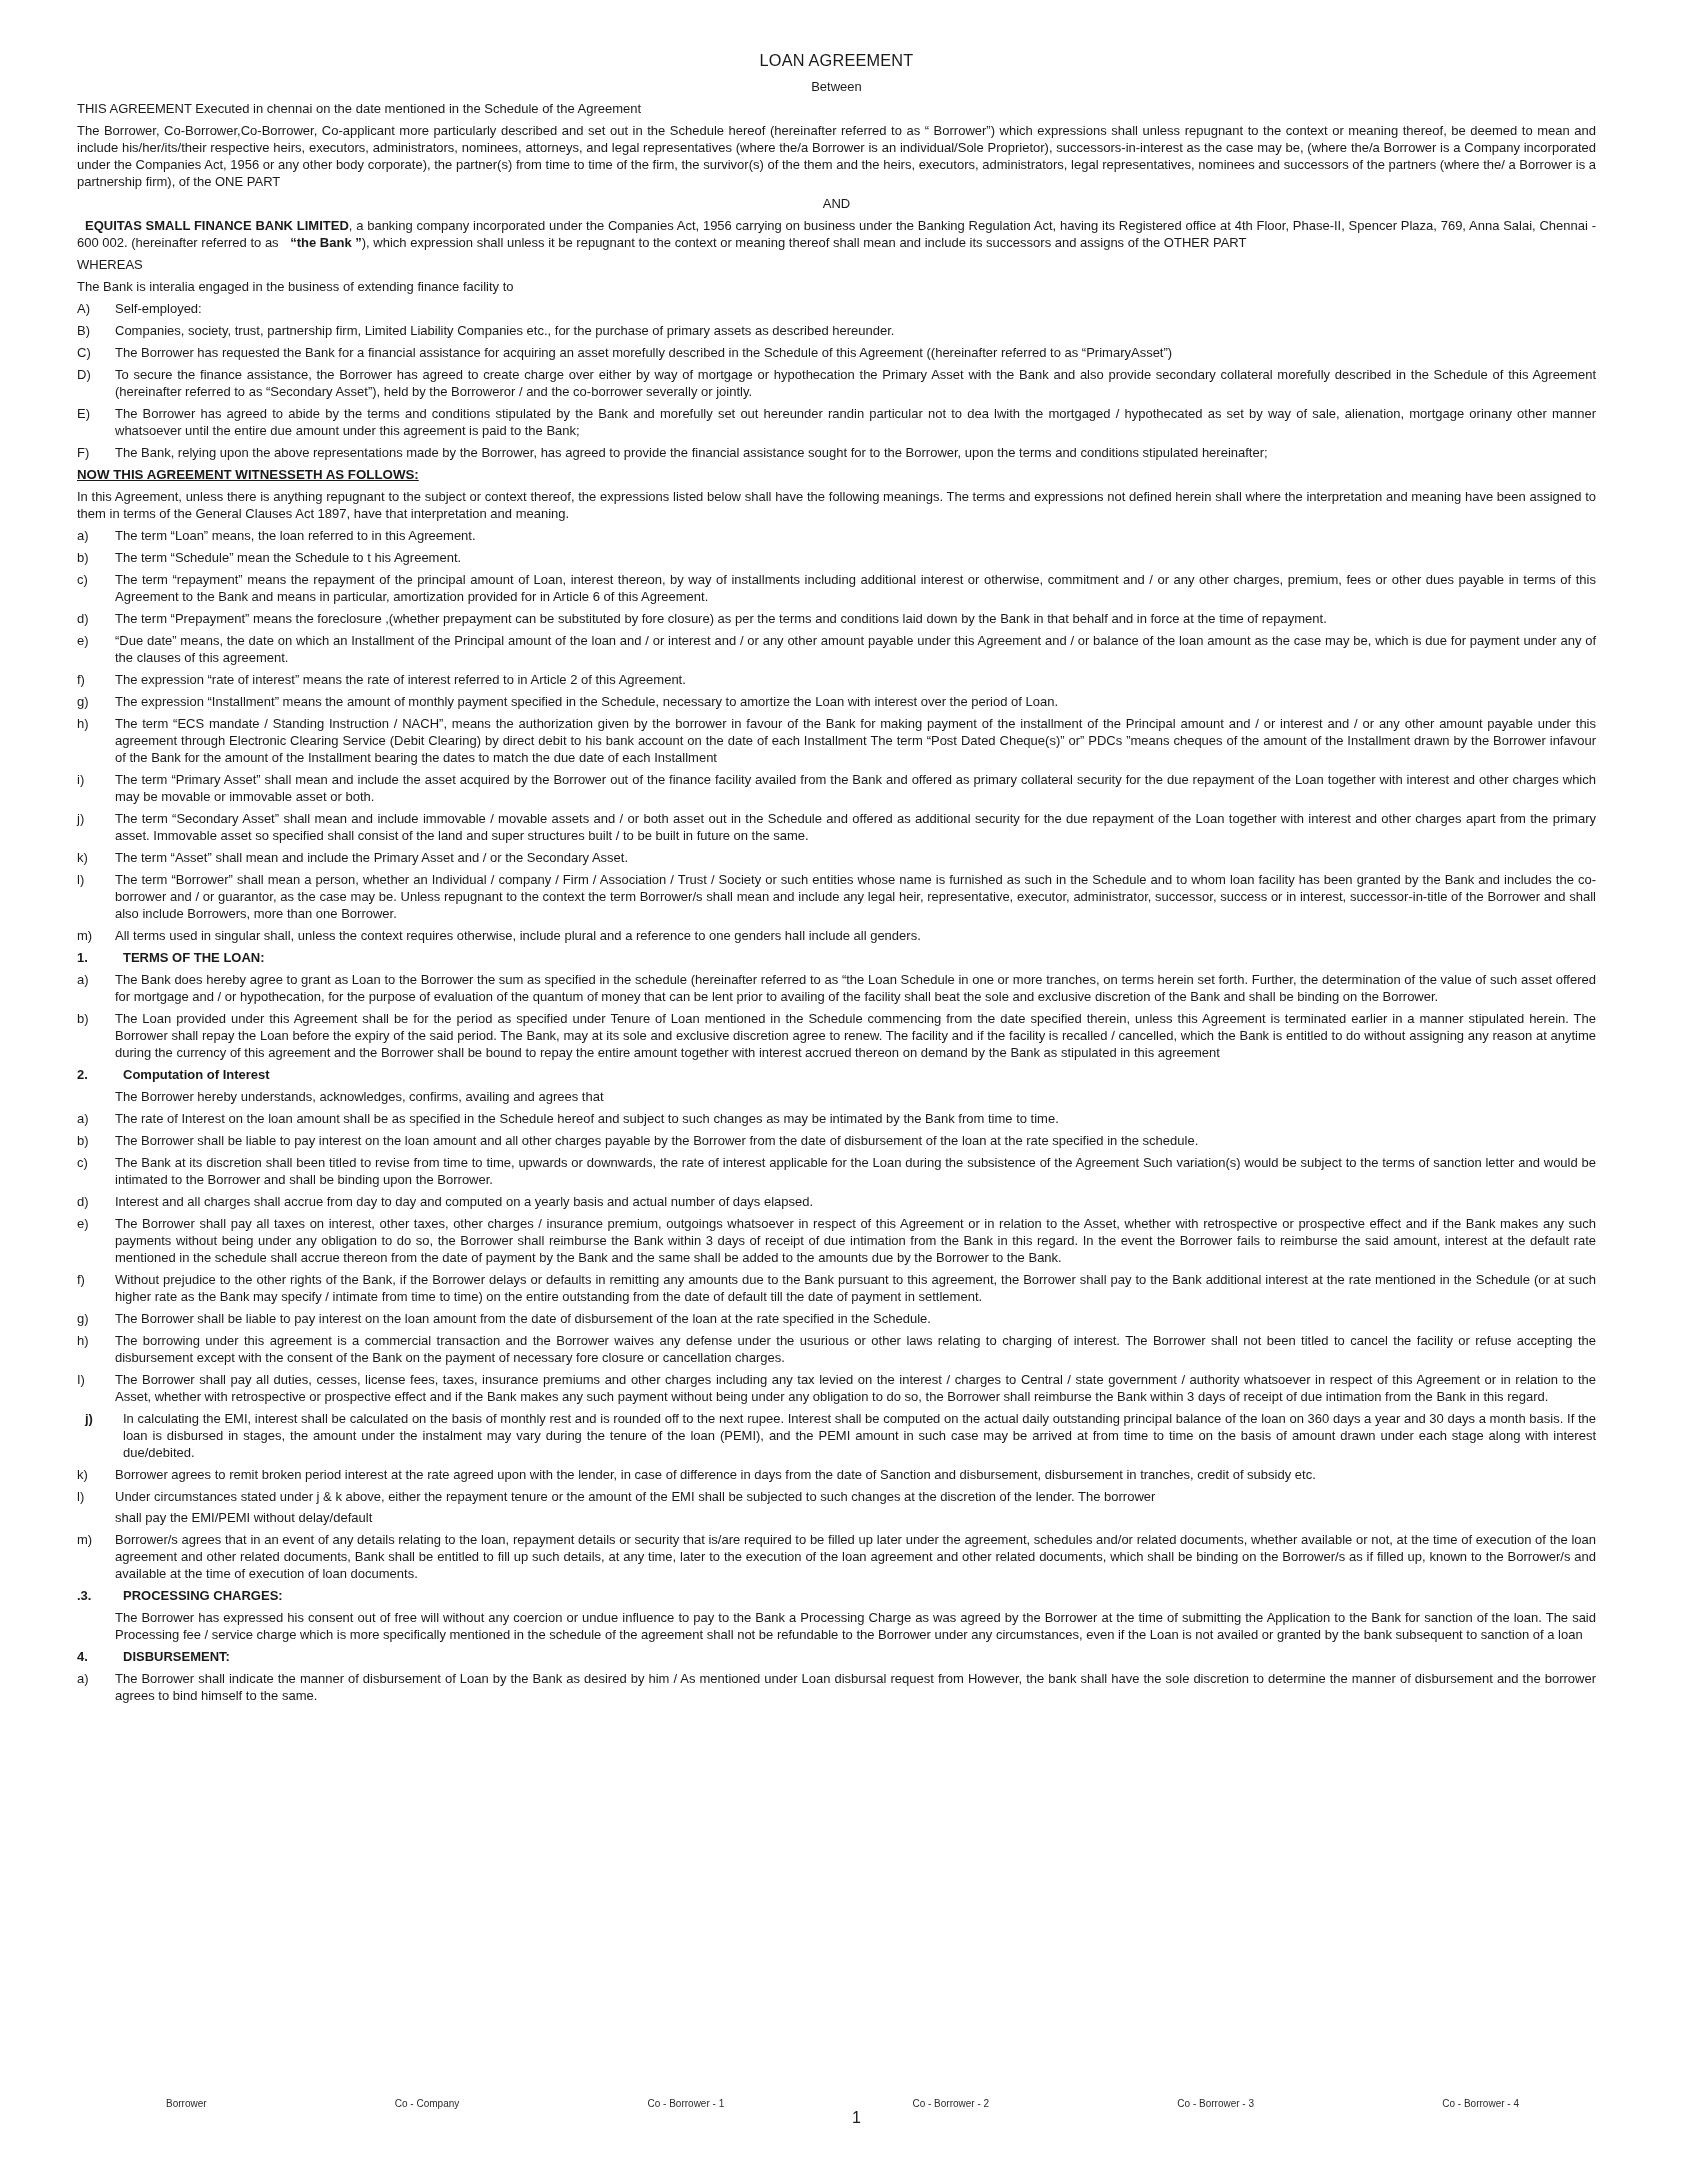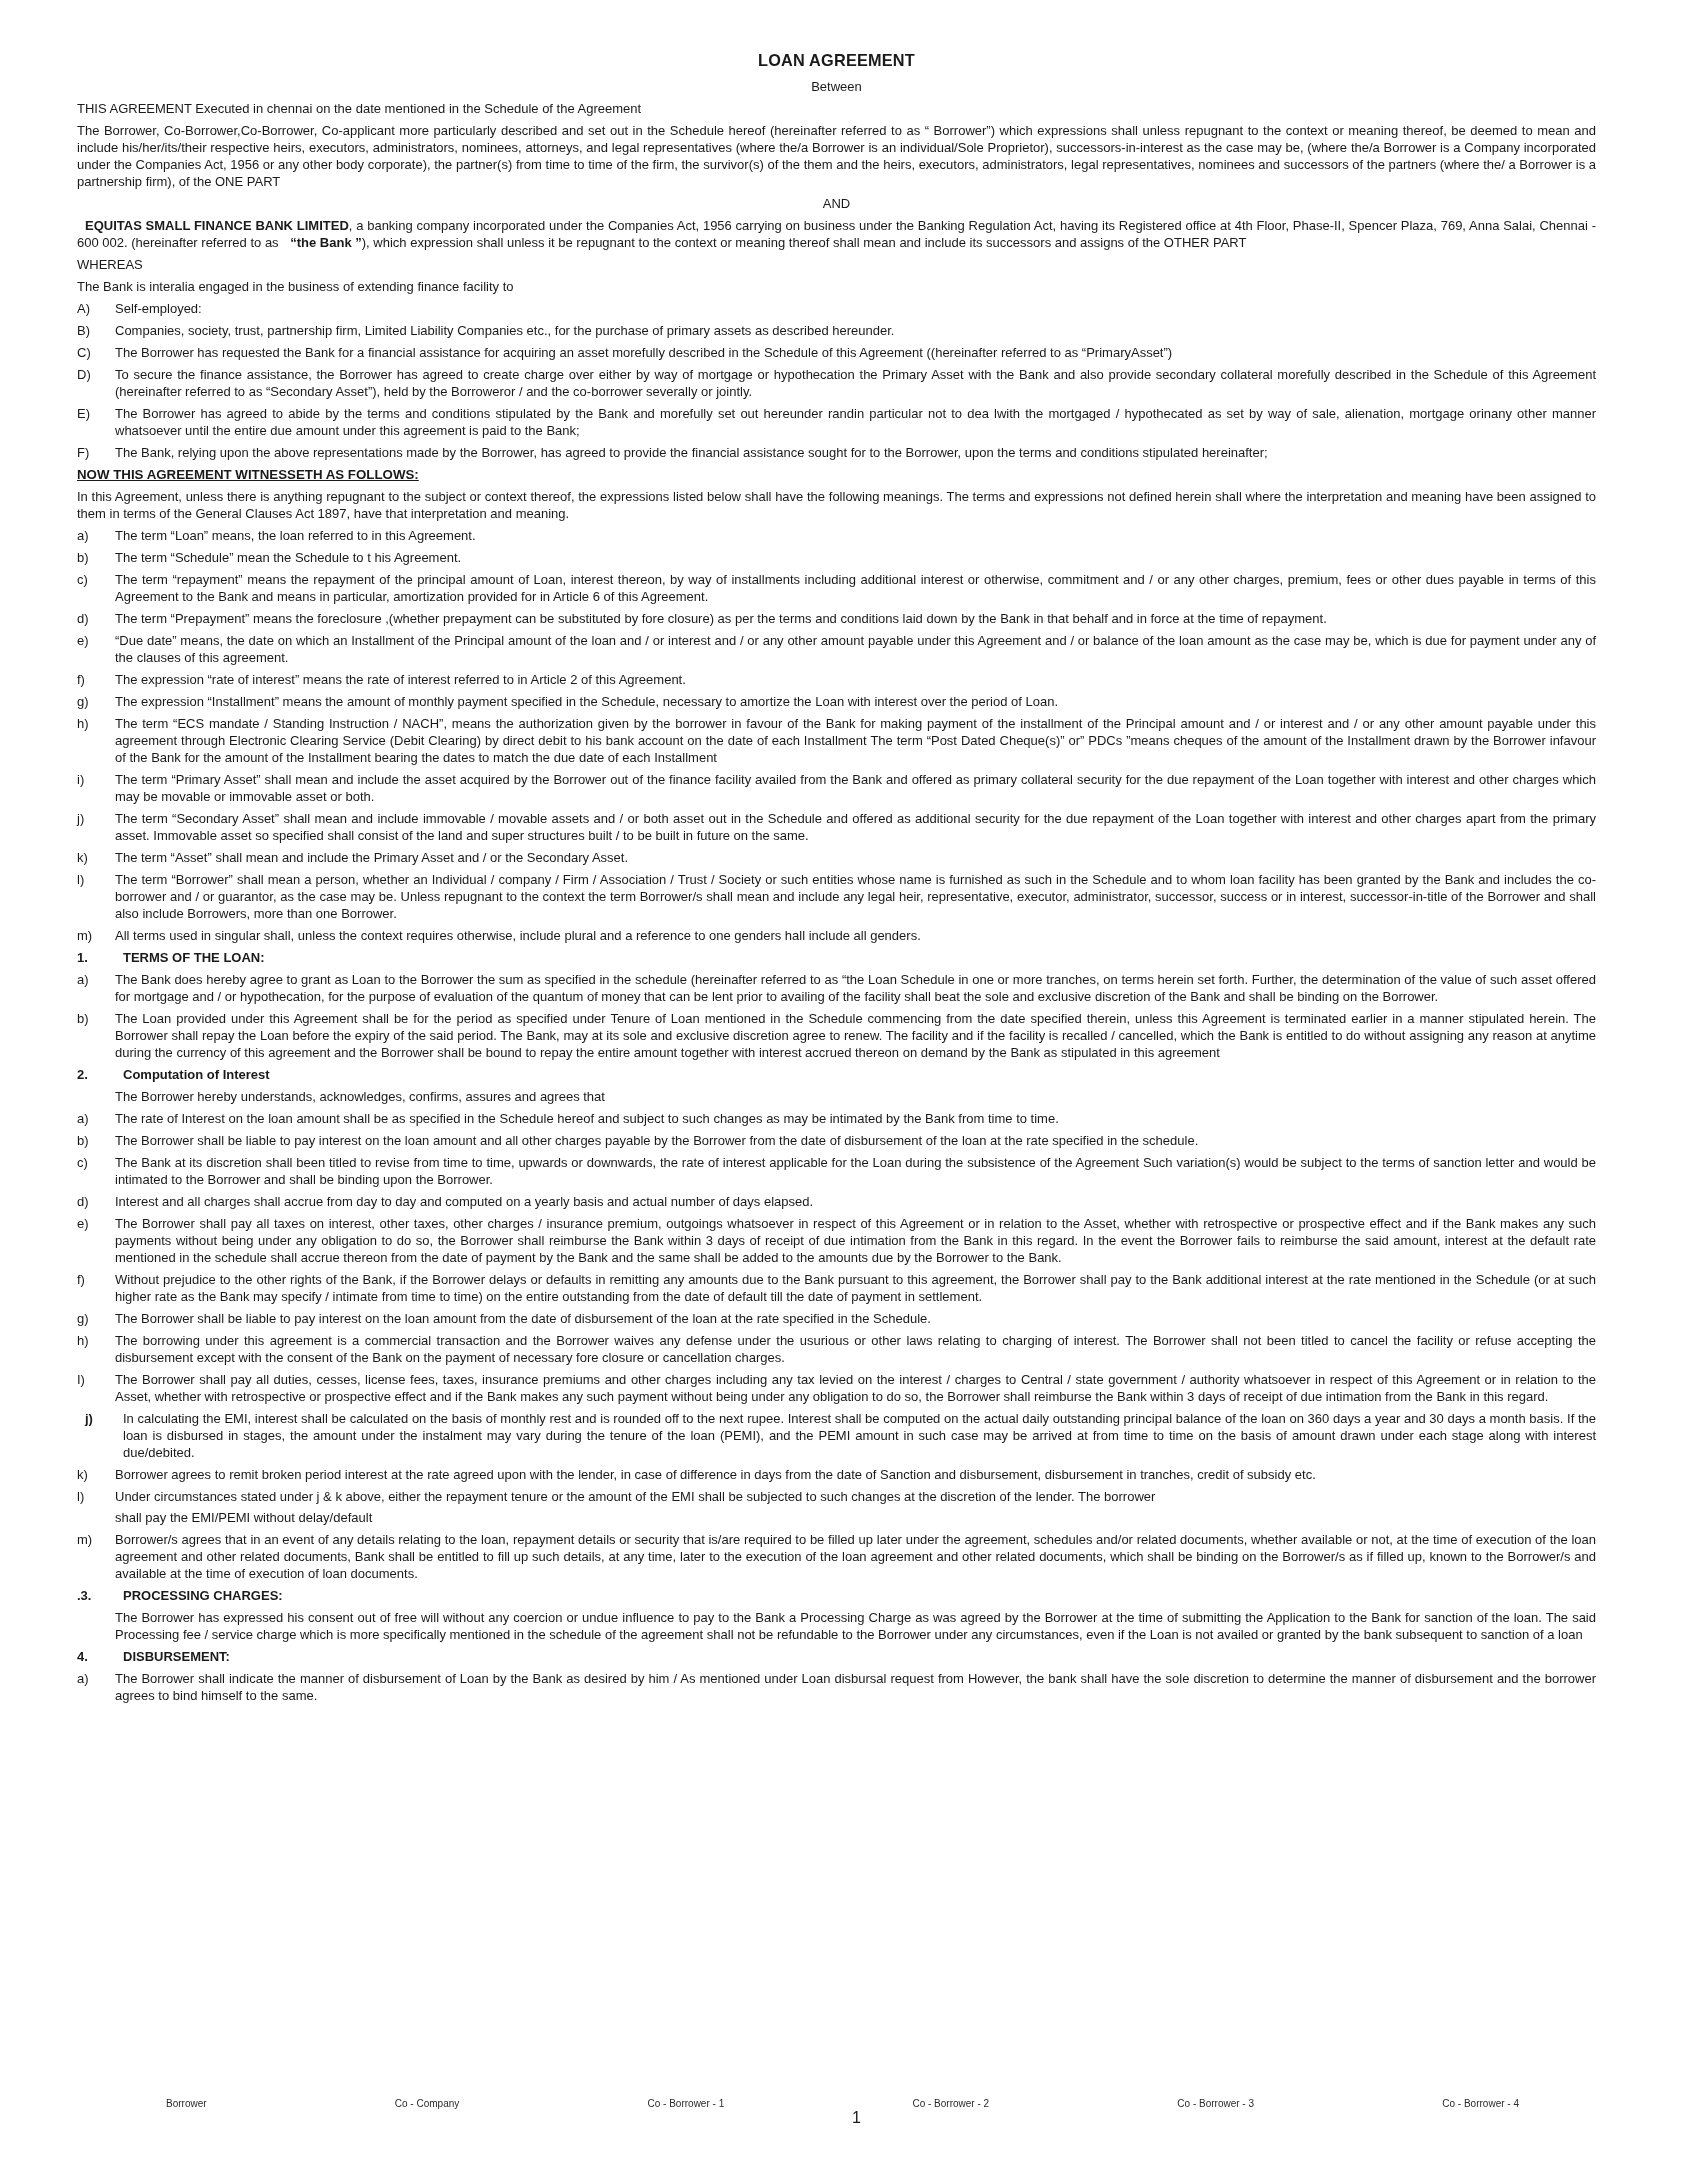--- a/index.html
+++ b/index.html
@@ -17,21 +17,21 @@
     position: relative;
     width: 1683px;
     height: 2178px;
     background: #ffffff;
     box-sizing: border-box;
     padding: 51px 87px 0 77px;
   }
   .doc-title {
     text-align: center;
     font-size: 16.3px;
-    font-weight: bold;
+    font-weight: normal;
     letter-spacing: 0.2px;
     margin: 0 0 8px 0;
   }
   .para {
     font-size: 13px;
     line-height: 17px;
     text-align: justify;
     margin: 0 0 5px 0;
   }
   .para.nojust { text-align: left; }
@@ -212,21 +212,21 @@
   </div>
   <div class="row w-lower">
     <div class="mark">b)</div>
     <div class="body">The Loan provided under this Agreement shall be for the period as specified under Tenure of Loan mentioned in the Schedule commencing from the date specified therein, unless this Agreement is terminated earlier in a manner stipulated herein. The Borrower shall repay the Loan before the expiry of the said period. The Bank, may at its sole and exclusive discretion agree to renew. The facility and if the facility is recalled / cancelled, which the Bank is entitled to do without assigning any reason at anytime during the currency of this agreement and the Borrower shall be bound to repay the entire amount together with interest accrued thereon on demand by the Bank as stipulated in this agreement</div>
   </div>
 
   <div class="row w-num">
     <div class="mark">2.</div>
     <div class="body bold">Computation of Interest</div>
   </div>
-  <div class="indent-body">The Borrower hereby understands, acknowledges, confirms, assures and agrees that</div>
+  <div class="indent-body">The Borrower hereby understands, acknowledges, confirms, availing and agrees that</div>
 
   <div class="row w-lower">
     <div class="mark">a)</div>
     <div class="body">The rate of Interest on the loan amount shall be as specified in the Schedule hereof and subject to such changes as may be intimated by the Bank from time to time.</div>
   </div>
   <div class="row w-lower">
     <div class="mark">b)</div>
     <div class="body">The Borrower shall be liable to pay interest on the loan amount and all other charges payable by the Borrower from the date of disbursement of the loan at the rate specified in the schedule.</div>
   </div>
   <div class="row w-lower">

